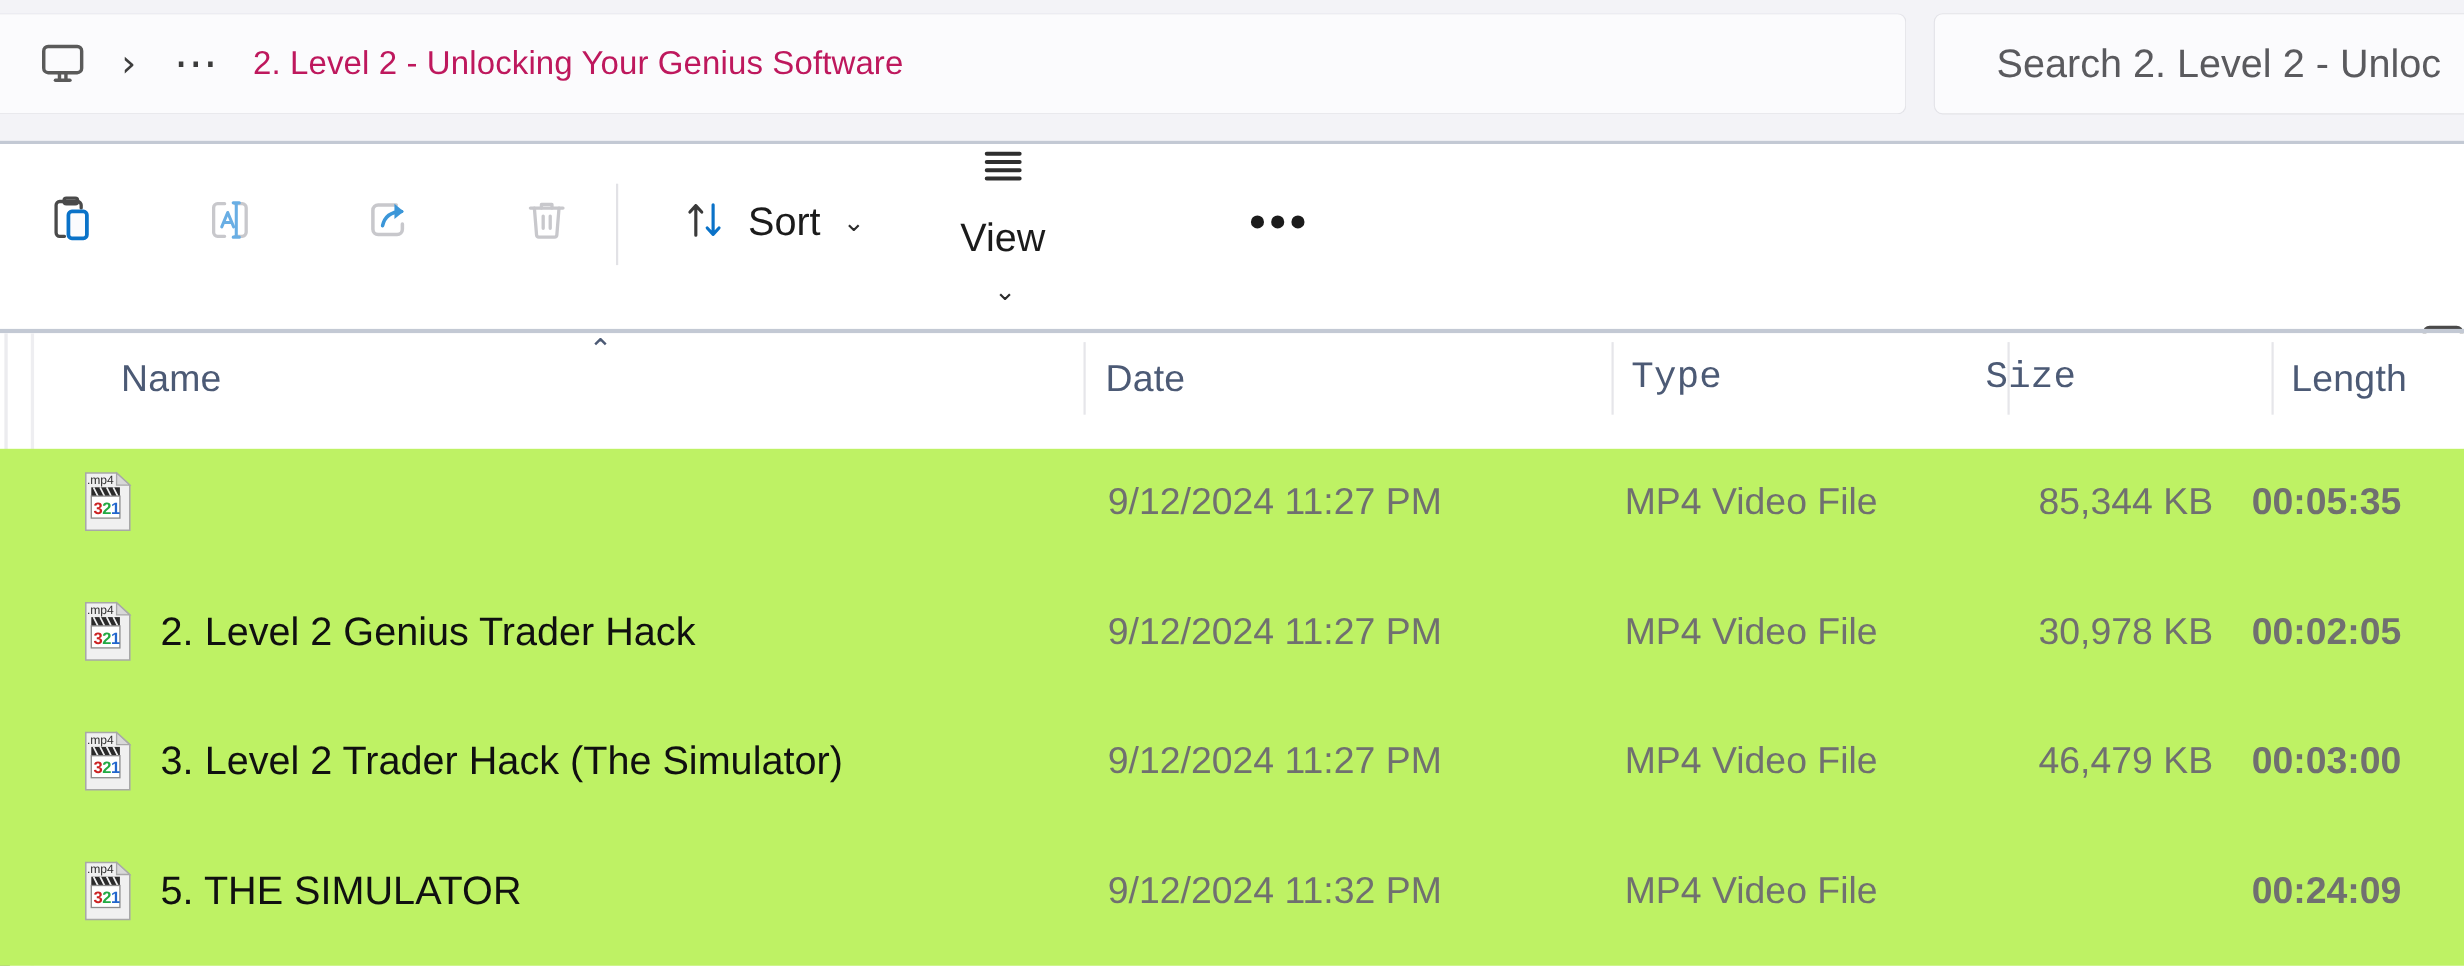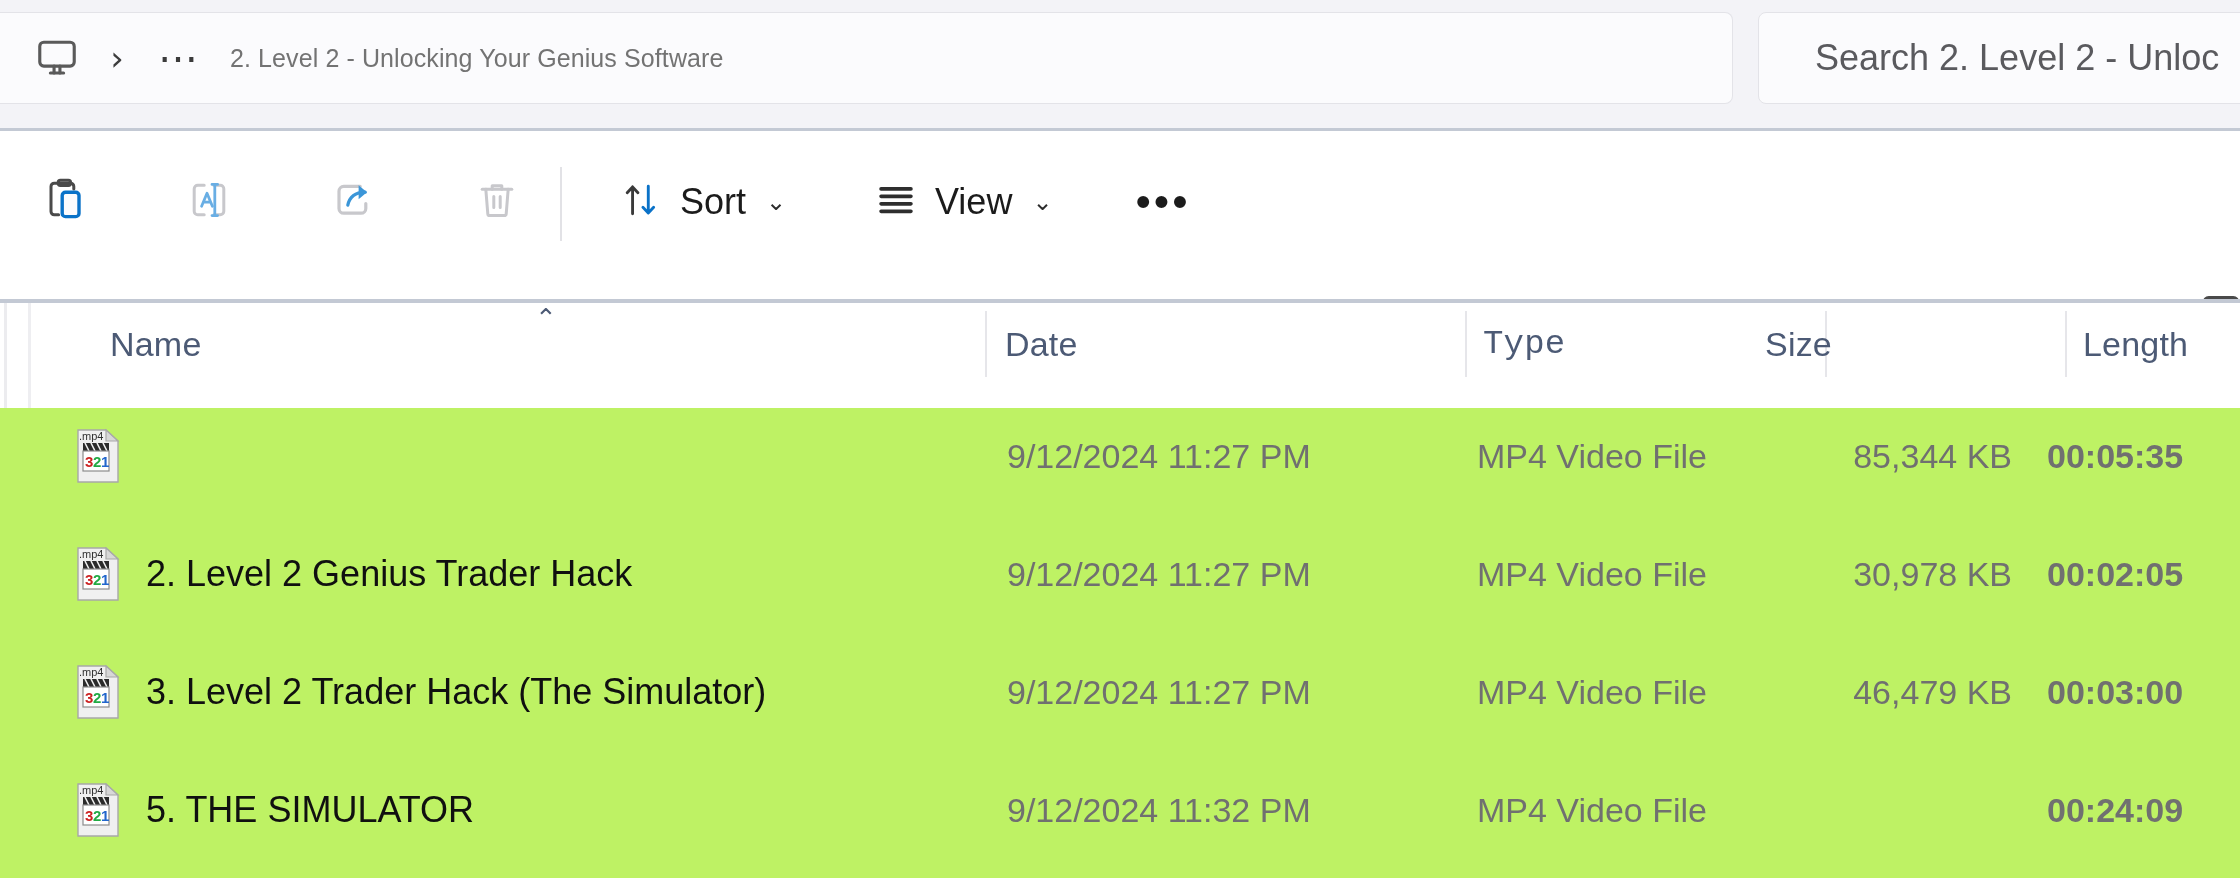--- a/index.html
+++ b/index.html
@@ -66,22 +66,22 @@
 
   .dots-glyph {
     font-size: 40px;
     color: #3b3b3b;
     line-height: 0.5;
     letter-spacing: 2px;
     font-family: "Liberation Sans", sans-serif;
   }
 
   .addr-path {
-    font-size: 25px;
-    color: #737373;
+    font-size: 30px;
+    color: #be185d;
     white-space: nowrap;
     margin-left: 14px;
     letter-spacing: 0.1px;
   }
 
   .search-box {
     position: absolute;
     left: 1758px;
     top: 12px;
     width: 560px;
@@ -374,21 +374,21 @@
       <span>
         <svg width="46" height="46" viewBox="0 0 24 24" fill="none" stroke-linecap="round" stroke-linejoin="round">
           <path d="M7.6 19.2V5.2M7.6 5.2 4.8 8.2M7.6 5.2l2.8 3" stroke="#3a3a3a" stroke-width="1.5"></path>
           <path d="M15.8 4.8v14M15.8 18.8l2.8-3M15.8 18.8l-2.8-3" stroke="#0a72c8" stroke-width="1.5"></path>
         </svg>
       </span>
       <span class="tb-label">Sort</span>
       <span class="tb-caret">⌄</span>
     </div>
 
-    <div class="tb-btn tb-labeled" style="left:855px;">
+    <div class="tb-btn tb-labeled" style="left:855px;flex-direction:column;">
       <span>
         <svg width="46" height="46" viewBox="0 0 24 24" stroke="#2e2e2e" stroke-width="1.9" stroke-linecap="round">
           <path d="M4.2 6.2h15.6M4.2 10.1h15.6M4.2 14h15.6M4.2 17.9h15.6"></path>
         </svg>
       </span>
       <span class="tb-label">View</span>
       <span class="tb-caret">⌄</span>
     </div>
 
     <div class="tb-btn tb-icononly" style="left:1120px;">
@@ -415,21 +415,21 @@
     <div class="col-cell" style="left:1005px;">
       <span class="col-title">Date</span>
     </div>
     <div class="col-divider" style="left:1465px;"></div>
 
     <div class="col-cell" style="left:1483px;font-family:Liberation Mono, monospace;">
       <span class="col-title">Type</span>
     </div>
     <div class="col-divider" style="left:1825px;"></div>
 
-    <div class="col-cell" style="left:1765px;">
+    <div class="col-cell" style="left:1805px;font-family:Liberation Mono, monospace;">
       <span class="col-title">Size</span>
     </div>
     <div class="col-divider" style="left:2065px;"></div>
 
     <div class="col-cell" style="left:2083px;">
       <span class="col-title">Length</span>
     </div>
   </div>
 
   <div class="gutter-line-a"></div>

